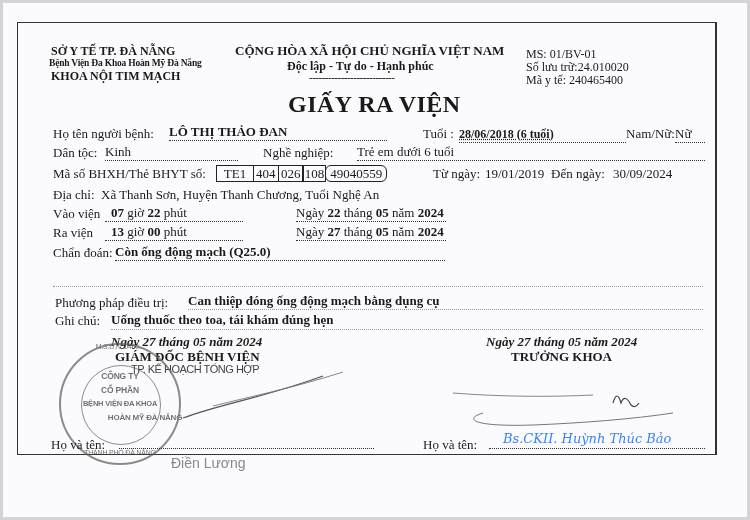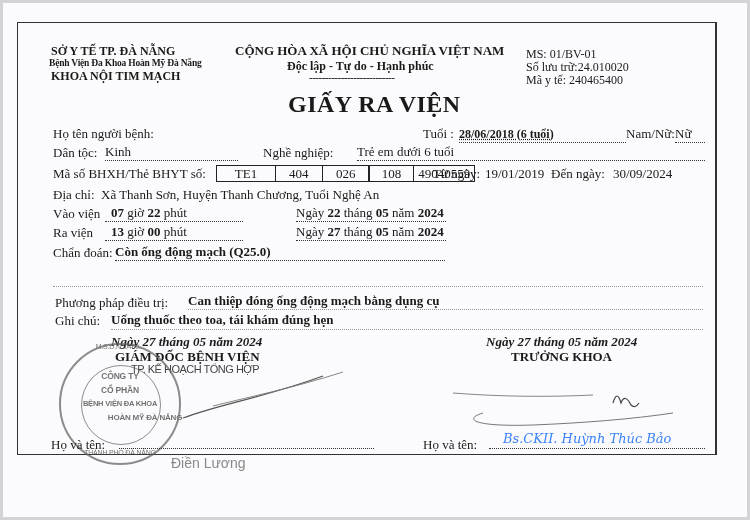--- a/index.html
+++ b/index.html
@@ -21,21 +21,21 @@
   .abs { position: absolute; white-space: nowrap; }
   .b { font-weight: bold; }
   .i { font-style: italic; }
   .fs13 { font-size: 13px; }
   .fs12 { font-size: 12px; }
   .fs11 { font-size: 11px; }
   .dots { border-bottom: 1.3px dotted #333; }
   .lightdots { border-bottom: 1px dotted #999; }
   .boxes { display: flex; position: absolute; }
   .boxes span {
-    border: 1.2px solid #222; padding: 0 11px; font-size: 13px; line-height: 15px;
+    border: 1.2px solid #222; padding: 0 0; font-size: 13px; line-height: 15px;
     margin-right: -1.2px; text-align: center;
   }
   .stamp {
     position: absolute; left: 56px; top: 340px; width: 118px; height: 118px;
     border: 2px solid #666; border-radius: 50%; opacity: 0.75;
   }
   .stamp-inner {
     position: absolute; left: 20px; top: 20px; width: 78px; height: 78px;
     border: 1.5px solid #666; border-radius: 50%;
   }
@@ -61,37 +61,38 @@
   <div class="abs b fs12" style="left:284px;top:56px;">Độc lập - Tự do - Hạnh phúc</div>
   <div class="abs b fs11" style="left:306px;top:68px;letter-spacing:-0.5px;">---------------------------</div>
 
   <div class="abs fs12" style="left:523px;top:44px;">MS: 01/BV-01</div>
   <div class="abs fs12" style="left:523px;top:57px;">Số lưu trữ:24.010020</div>
   <div class="abs fs12" style="left:523px;top:70px;">Mã y tế: 240465400</div>
 
   <div class="abs b" style="left:285px;top:88px;font-size:24px;letter-spacing:0.5px;">GIẤY RA VIỆN</div>
 
   <div class="abs fs13" style="left:50px;top:123px;">Họ tên người bệnh:</div>
+  <div class="abs b fs13 dots" style="left:166px;top:121px;width:218px;"><span>LÔ THỊ THẢO ĐAN</span></div>
   <div class="abs fs13" style="left:420px;top:123px;">Tuổi :</div>
   <div class="abs b fs12 dots" style="left:456px;top:124px;width:167px;"><span style="text-decoration:underline dotted;">28/06/2018 (6 tuổi)</span></div>
   <div class="abs fs13" style="left:623px;top:123px;">Nam/Nữ:</div>
   <div class="abs fs13 dots" style="left:672px;top:123px;width:30px;"><span>Nữ</span></div>
 
   <div class="abs fs13" style="left:50px;top:142px;">Dân tộc:</div>
   <div class="abs fs13 dots" style="left:102px;top:141px;width:133px;"><span style="margin-left:0px;">Kinh</span></div>
   <div class="abs fs13" style="left:260px;top:142px;">Nghề nghiệp:</div>
   <div class="abs fs13 dots" style="left:354px;top:141px;width:348px;"><span>Trẻ em dưới 6 tuổi</span></div>
 
   <div class="abs fs13" style="left:50px;top:163px;text-align:center;">Mã số BHXH/Thẻ BHYT số:</div>
   <div class="boxes" style="left:213px;top:162px;">
     <span style="width:36px;">TE1</span>
     <span style="width:24px;">404</span>
     <span style="width:24px;">026</span>
     <span style="width:22px;">108</span>
-    <span style="width:56px;padding:0 2px;">49040559</span>
+    <span style="width:56px;padding:0 2px;border-radius:6px;">49040559</span>
   </div>
   <div class="abs fs13" style="left:430px;top:163px;">Từ ngày:</div>
   <div class="abs fs13" style="left:482px;top:163px;">19/01/2019</div>
   <div class="abs fs13" style="left:548px;top:163px;">Đến ngày:</div>
   <div class="abs fs13" style="left:610px;top:163px;">30/09/2024</div>
 
   <div class="abs fs13" style="left:50px;top:184px;">Địa chỉ:</div>
   <div class="abs fs13" style="left:98px;top:184px;">Xã Thanh Sơn, Huyện Thanh Chương, Tuổi Nghệ An</div>
 
   <div class="abs fs13" style="left:50px;top:203px;">Vào viện</div>

